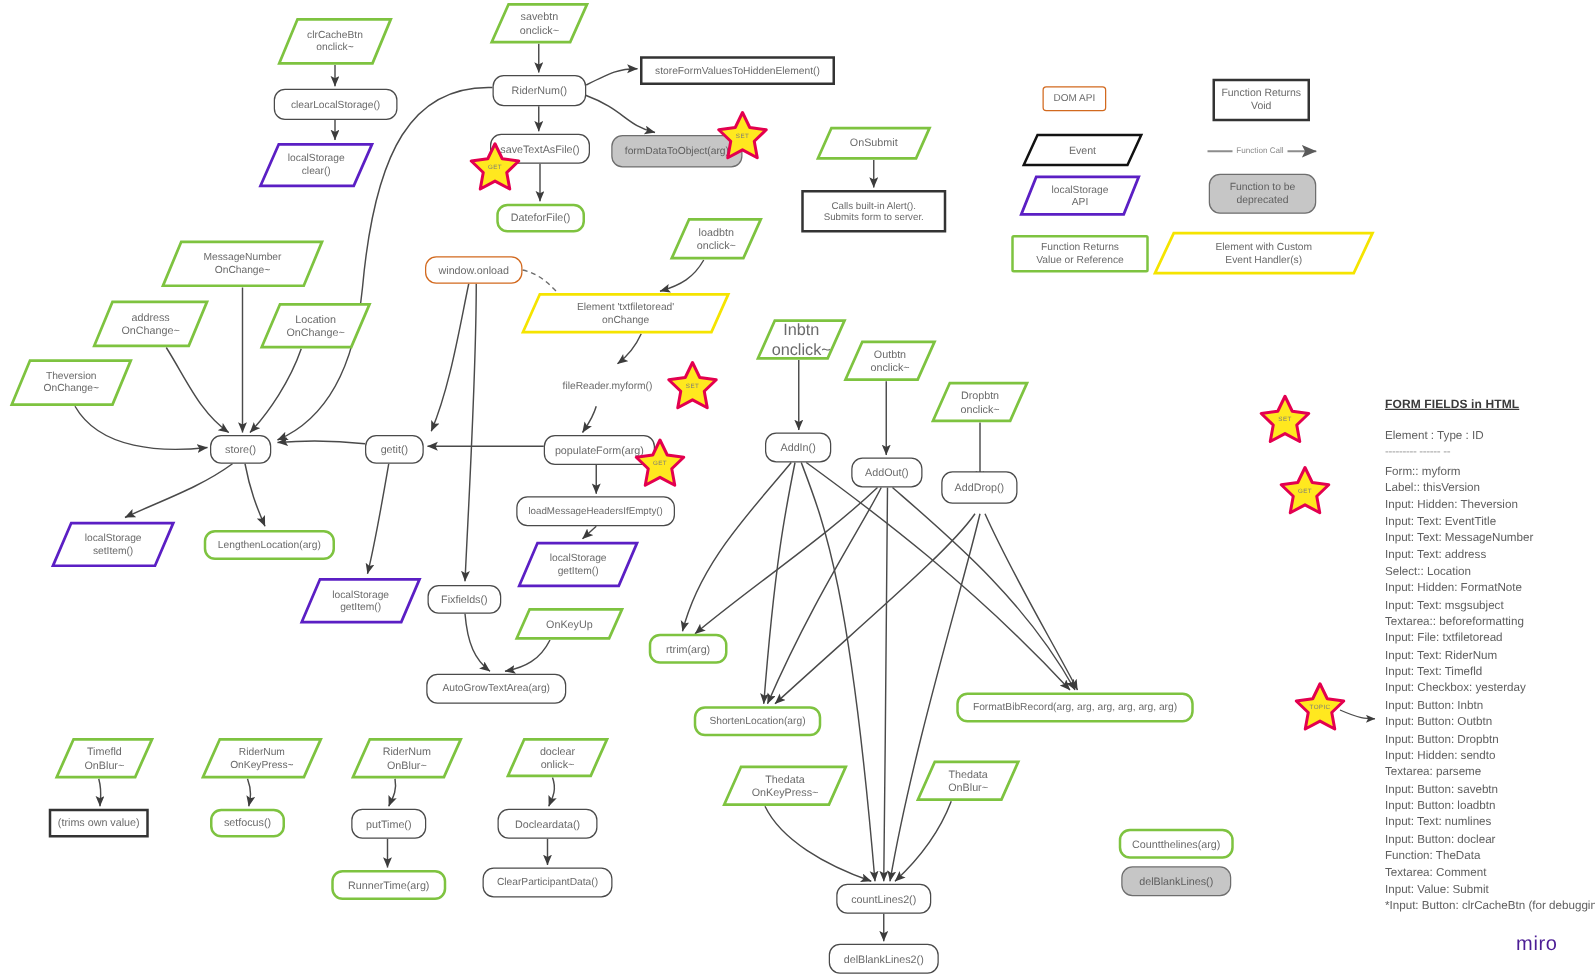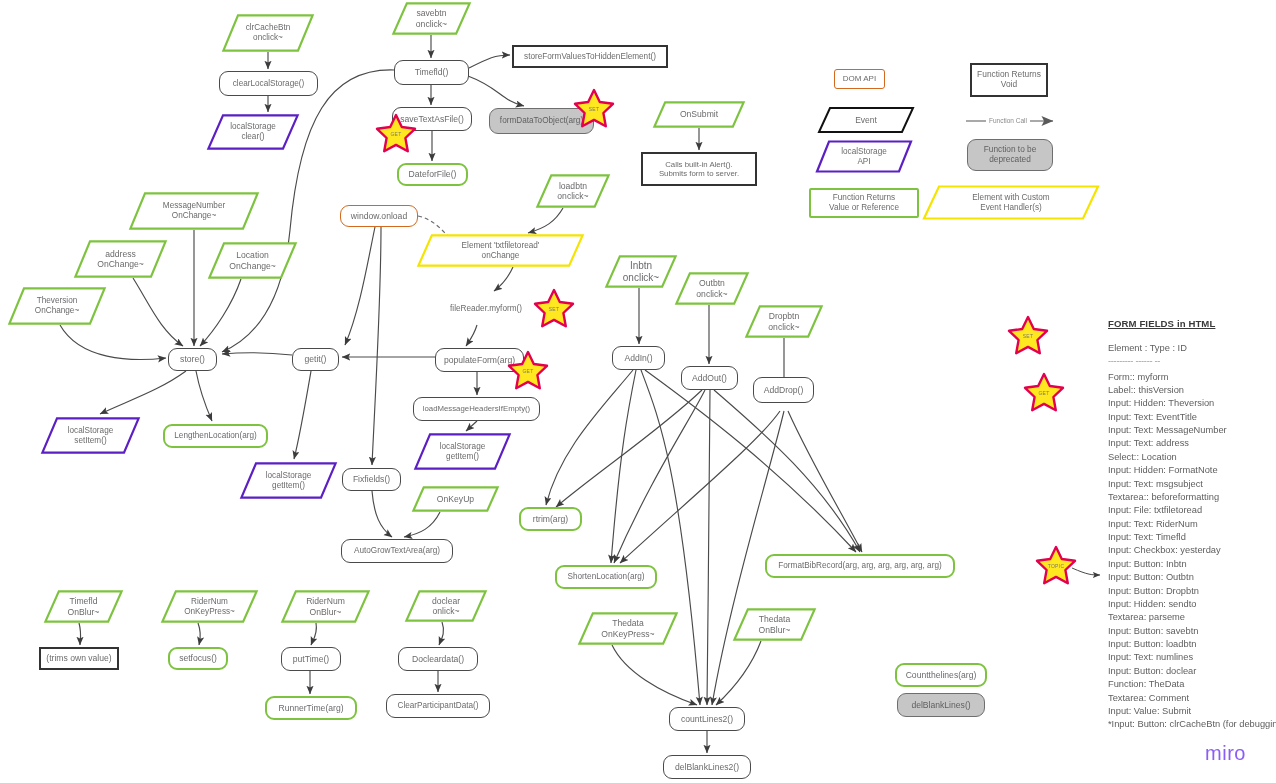--- a/index.html
+++ b/index.html
@@ -123,22 +123,22 @@
   #legend-fncall-label {
     position: absolute;
     font-size: 6.5px;
     color: #8a8a8a;
     z-index: 4;
   }
   #miro {
     position: absolute;
     right: 30px;
     bottom: 18px;
-    font-size: 20px;
-    color: #8b5cf6;
+    font-size: 16px;
+    color: #4c1d95;
     letter-spacing: .5px;
     z-index: 4;
   }
 </style>
 </head>
 <body>
 
 <div id="canvas">
 
   <svg id="edges" viewBox="0 0 1276 783">
@@ -248,21 +248,21 @@
         <div class="lbl" style="font-size:8.2px">localStorage
 clear()</div>
       </div>
       <div class="para" style="left: 392px; top: 2px; width: 79px; height: 33px;">
         <svg width="79" height="33" viewBox="0 0 79 33">
           <polygon points="14.85,1.4 77.6,1.4 64.15,31.6 1.4,31.6" fill="#ffffff" stroke="#7ec340" stroke-width="2.2"></polygon>
         </svg>
         <div class="lbl" style="font-size:8.6px">savebtn
 onclick~</div>
       </div>
-      <div class="node n-rect" style="left: 394px; top: 60px; width: 75px; height: 25px; font-size: 8.6px;">Timefld()</div>
+      <div class="node n-rect" style="left: 394px; top: 60px; width: 75px; height: 25px; font-size: 8.6px;">RiderNum()</div>
       <div class="node n-box" style="left: 512px; top: 45px; width: 156px; height: 23px; font-size: 8.2px;">storeFormValuesToHiddenElement()</div>
       <div class="node n-rect" style="left: 392px; top: 107px; width: 80px; height: 24px; font-size: 8.6px;">saveTextAsFile()</div>
       <div class="node n-gray" style="left: 489px; top: 108px; width: 105px; height: 26px; font-size: 8.2px;">formDataToObject(arg)</div>
       <div class="node n-greenrect" style="left: 397px; top: 163px; width: 71px; height: 23px; font-size: 8.6px;">DateforFile()</div>
       <div class="para" style="left: 653px; top: 101px; width: 92px; height: 27px;">
         <svg width="92" height="27" viewBox="0 0 92 27">
           <polygon points="12.15,1.4 90.6,1.4 79.85,25.6 1.4,25.6" fill="#ffffff" stroke="#7ec340" stroke-width="2.2"></polygon>
         </svg>
         <div class="lbl" style="font-size:8.6px">OnSubmit</div>
       </div>
@@ -348,21 +348,21 @@
         <svg width="87" height="26" viewBox="0 0 87 26">
           <polygon points="11.700000000000001,1.4 85.6,1.4 75.3,24.6 1.4,24.6" fill="#ffffff" stroke="#7ec340" stroke-width="2.2"></polygon>
         </svg>
         <div class="lbl" style="font-size:8.6px">OnKeyUp</div>
       </div>
       <div class="node n-rect" style="left: 341px; top: 539px; width: 112px; height: 24px; font-size: 8.2px;">AutoGrowTextArea(arg)</div>
       <div class="para" style="left: 605px; top: 255px; width: 72px; height: 33px;">
         <svg width="72" height="33" viewBox="0 0 72 33">
           <polygon points="14.85,1.4 70.6,1.4 57.15,31.6 1.4,31.6" fill="#ffffff" stroke="#7ec340" stroke-width="2.2"></polygon>
         </svg>
-        <div class="lbl" style="font-size:10px">Inbtn
+        <div class="lbl" style="font-size:13px">Inbtn
 onclick~</div>
       </div>
       <div class="para" style="left: 675px; top: 272px; width: 74px; height: 33px;">
         <svg width="74" height="33" viewBox="0 0 74 33">
           <polygon points="14.85,1.4 72.6,1.4 59.15,31.6 1.4,31.6" fill="#ffffff" stroke="#7ec340" stroke-width="2.2"></polygon>
         </svg>
         <div class="lbl" style="font-size:8.6px">Outbtn
 onclick~</div>
       </div>
       <div class="para" style="left: 745px; top: 305px; width: 78px; height: 33px;">

